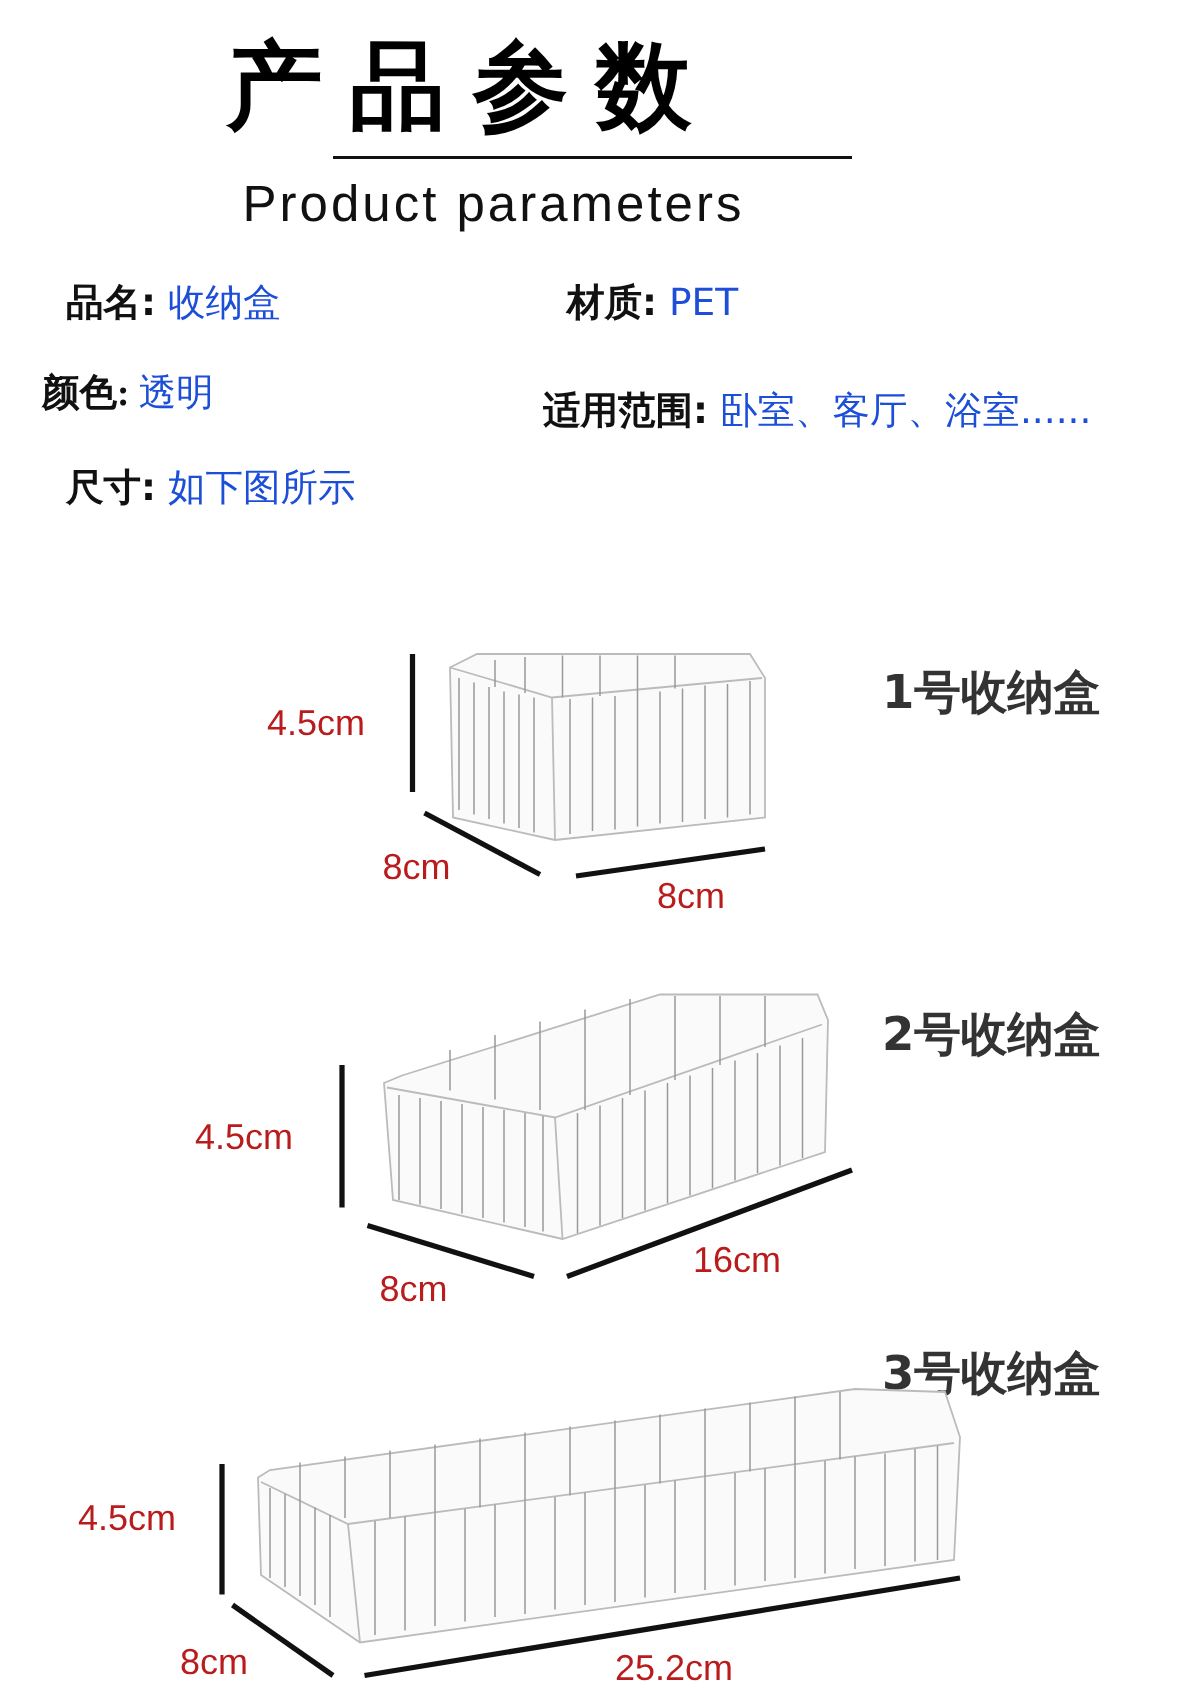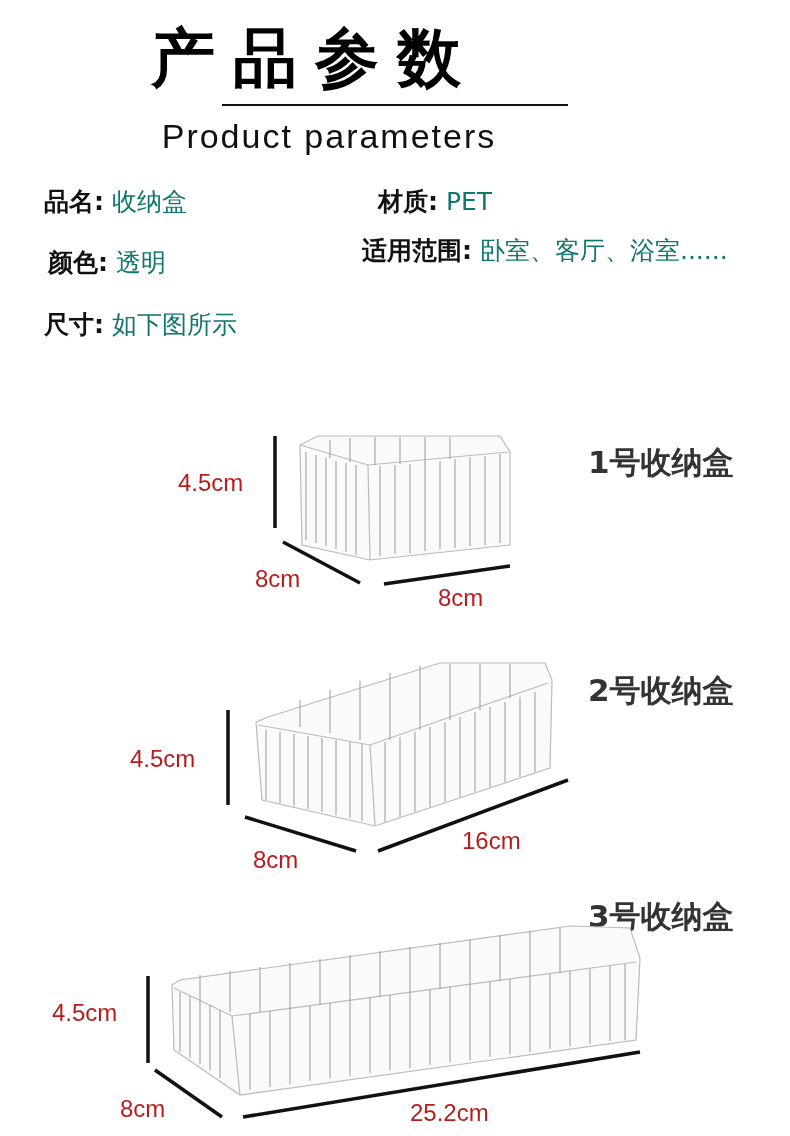--- a/index.html
+++ b/index.html
@@ -6,45 +6,45 @@
   body { width:790px; height:1136px; position:relative; overflow:hidden;
          font-family:"DejaVu Sans","Liberation Sans",sans-serif; color:#111; }
   .abs { position:absolute; }
   .title-cn { left:0; width:630px; top:18px; text-align:center; font-size:64px; font-weight:bold;
               letter-spacing:18px; font-family:"DejaVu Serif","Liberation Serif",serif; color:#000; line-height:80px; }
   .title-rule { left:222px; top:104px; width:346px; height:2px; background:#111; }
   .title-en { left:0; width:658px; top:116px; text-align:center; font-size:34px; letter-spacing:2px;
               font-family:"Liberation Sans",sans-serif; color:#111; line-height:40px; }
   .param { font-size:25px; line-height:32px; white-space:nowrap; color:#111; }
   .param .k { font-weight:bold; }
-  .param .v { font-weight:normal; color:#0f766e; }
+  .param .v { font-weight:normal; color:#1d4ed8; }
   .box-label { font-size:31px; font-weight:bold; color:#333; font-family:"DejaVu Sans",sans-serif; line-height:40px;margin-top:20px; }
   .dim { font-size:24px; color:#b91c1c; font-family:"Liberation Sans",sans-serif; line-height:30px; }
   svg.box { position:absolute; overflow:visible; }
 </style>
 </head>
 <body>
 
 <div class="abs title-cn">产品参数</div>
 <div class="abs title-rule"></div>
 <div class="abs title-en">Product parameters</div>
 
 <div class="abs param" style="left:44px;top:186px;">
   <span class="k">品名:</span>
   <span class="v">收纳盒</span>
 </div>
 <div class="abs param" style="left:362px;top:186px;margin-left:16px;">
   <span class="k">材质:</span>
   <span class="v">PET</span>
 </div>
-<div class="abs param" style="left:48px;top:247px;">
+<div class="abs param" style="left:28px;top:247px;font-family:Liberation Serif, serif;">
   <span class="k">颜色:</span>
   <span class="v">透明</span>
 </div>
-<div class="abs param" style="left:362px;top:235px;">
+<div class="abs param" style="left:362px;top:258px;">
   <span class="k">适用范围:</span>
   <span class="v">卧室、客厅、浴室......</span>
 </div>
 <div class="abs param" style="left:44px;top:309px;text-align:center;">
   <span class="k">尺寸:</span>
   <span class="v">如下图所示</span>
 </div>
 
 <div class="abs box-label" style="left:588px;top:422px;">1号收纳盒</div>
 <svg class="box" style="left:0;top:0;" width="790" height="1136">

